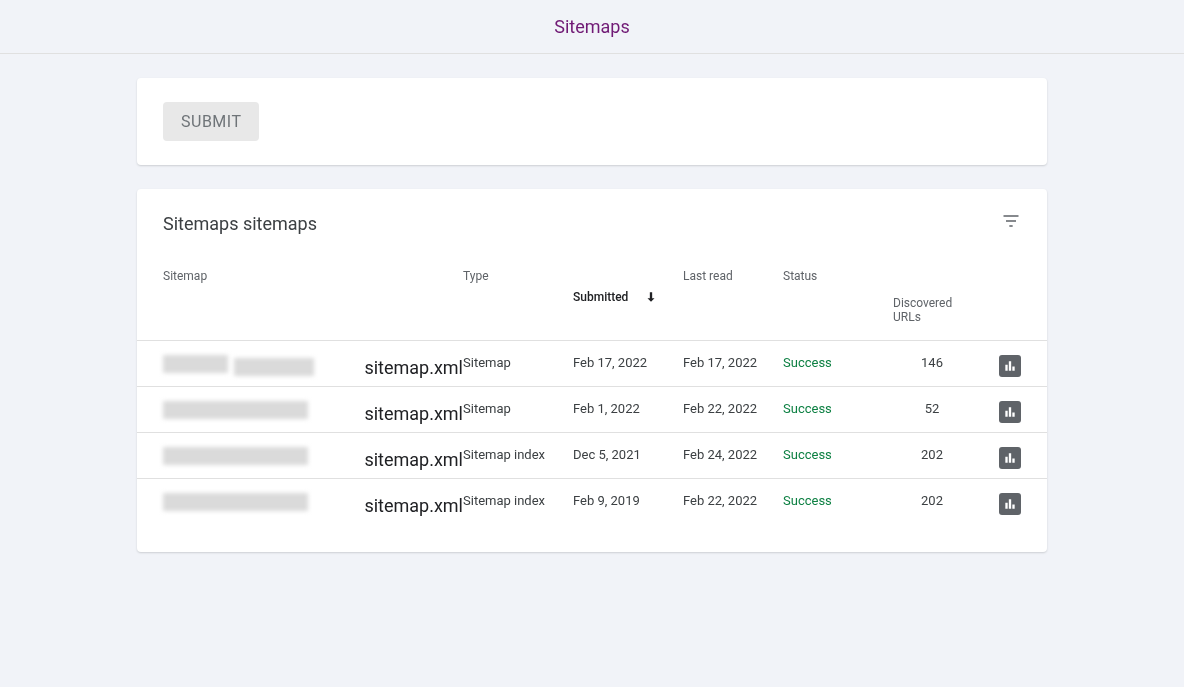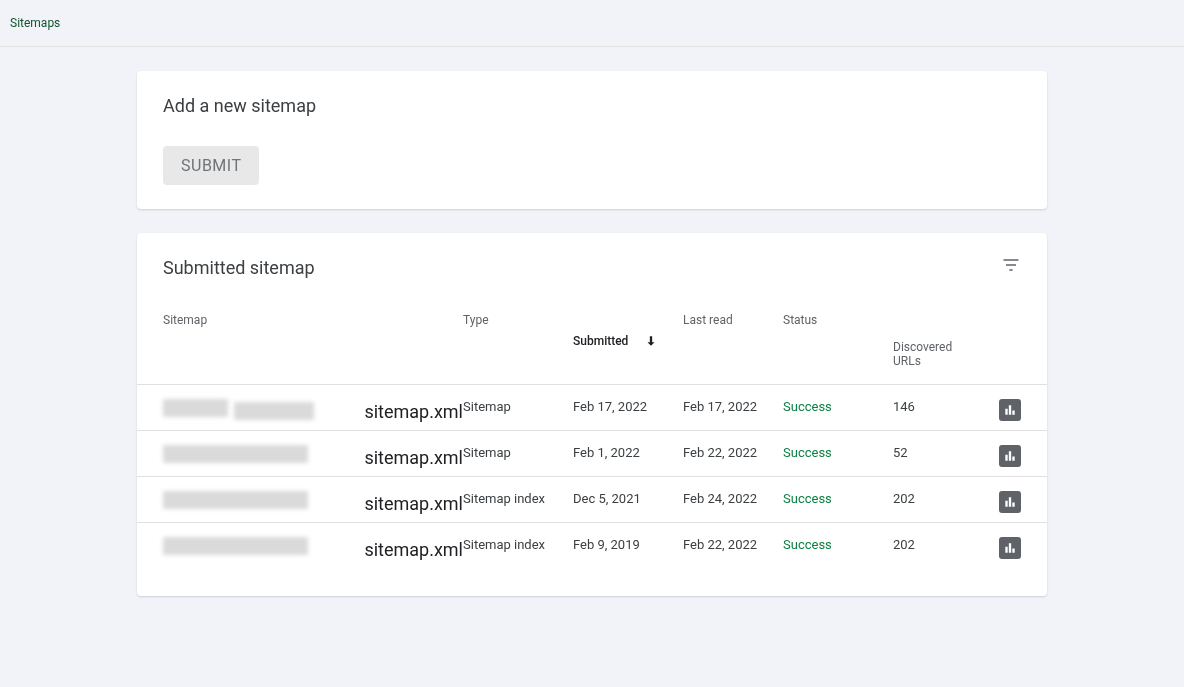--- a/index.html
+++ b/index.html
@@ -13,22 +13,23 @@
   color: #3c4043;
   width: 1184px;
   height: 687px;
   overflow: hidden;
 }
 .header {
   padding: 16px 10px;
   border-bottom: 1px solid #e0e0e0;
 }
 .header-title {
-  font-size: 12px;
-  color: #14532d;
+  font-size: 18px;
+  color: #701a75;
+  text-align: center;
 }
 .content {
   max-width: 910px;
   margin: 0 auto;
   padding-top: 24px;
 }
 .card {
   background: #fff;
   border-radius: 4px;
   box-shadow: 0 1px 2px rgba(60,64,67,0.2);
@@ -122,21 +123,21 @@
 .blur-line.long { width: 260px; }
 .blur-line.short { width: 80px; }
 .sitemap-name {
   font-size: 18px;
   color: #202124;
   padding-left: 44px;
   padding-top: 2px;
 }
 .cell { font-size: 13px; color: #3c4043; }
 .status-success { font-size: 13px; color: #0d8043; }
-.discovered-cell { font-size: 13px; text-align: left; }
+.discovered-cell { font-size: 13px; text-align: center; }
 .chart-btn {
   width: 22px;
   height: 22px;
   background: #5f6368;
   border-radius: 3px;
   display: flex;
   align-items: center;
   justify-content: center;
   margin-left: auto;
   cursor: pointer;
@@ -155,29 +156,28 @@
 </head>
 <body>
 
 <div class="header">
   <div class="header-title">Sitemaps</div>
 </div>
 
 <div class="content">
 
   <div class="card add-card">
-    <div class="add-title">Add a new sitemap</div>
     <div class="add-form">
       <button class="submit-btn">SUBMIT</button>
     </div>
   </div>
 
   <div class="card">
     <div class="submitted-header">
-      <div class="submitted-title">Submitted sitemap</div>
+      <div class="submitted-title">Sitemaps sitemaps</div>
       <div class="filter-icon">
         <svg width="20" height="20" viewBox="0 0 24 24" fill="currentColor">
             <path d="M3 5h18v2H3V5zm3 6h12v2H6v-2zm4 6h4v2h-4v-2z"></path>
           </svg>
       </div>
     </div>
 
     <div class="table-head">
       <div>Sitemap</div>
       <div>Type</div>

